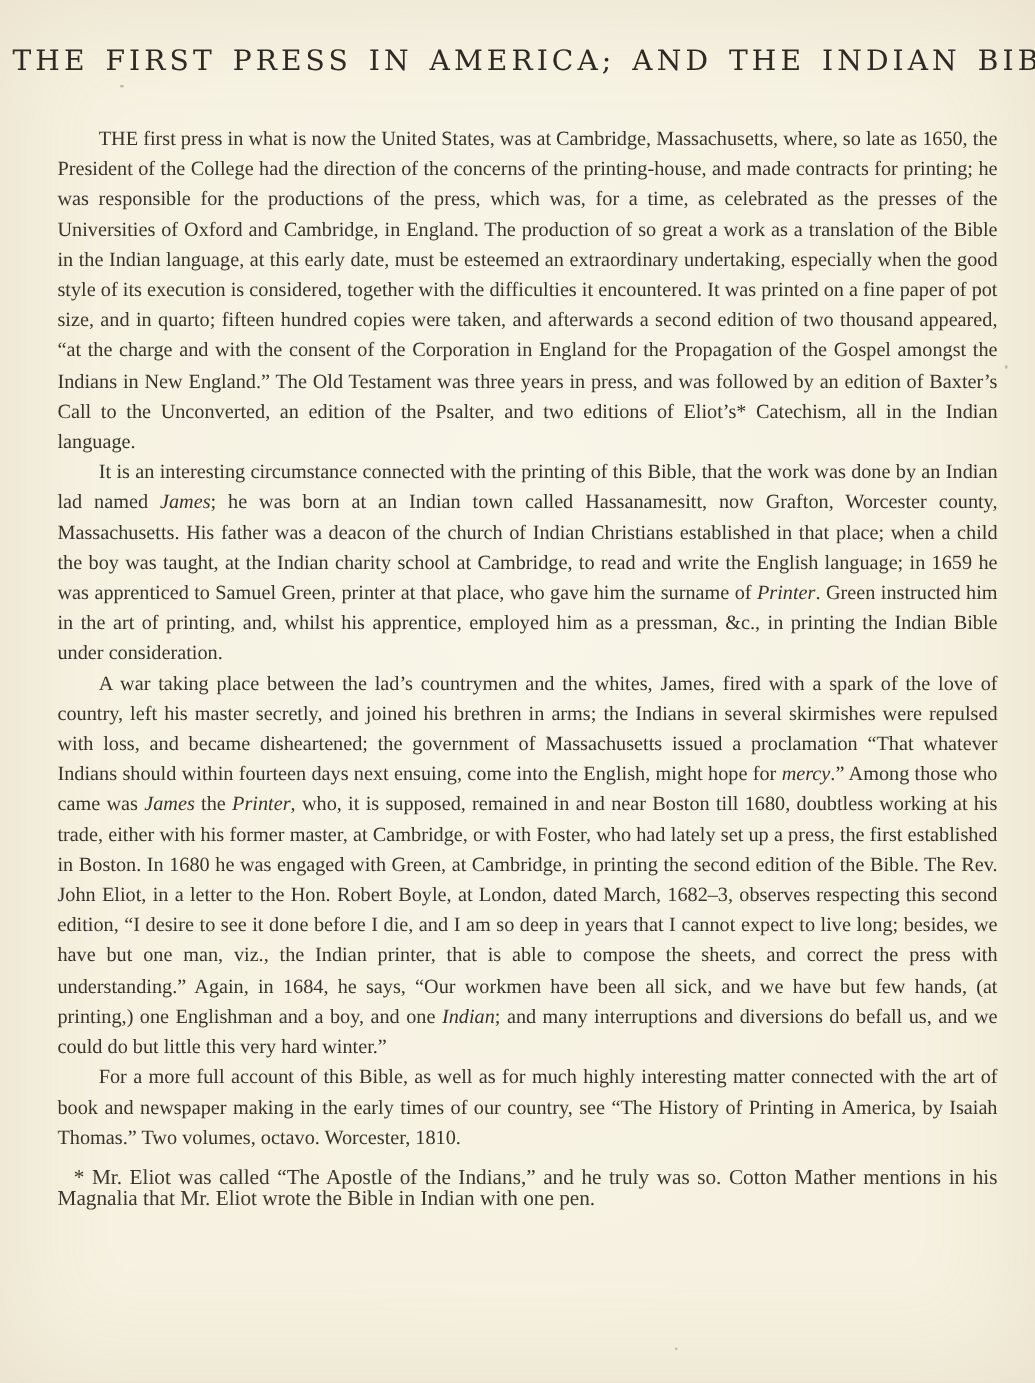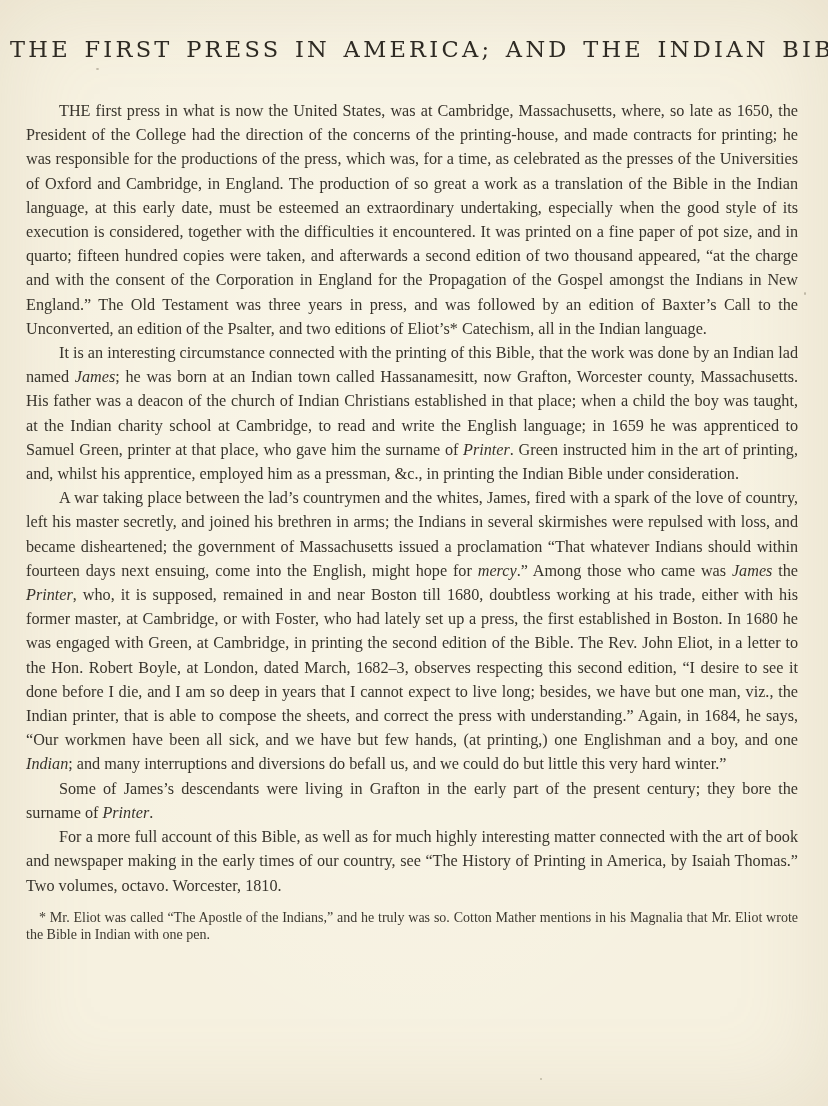--- a/index.html
+++ b/index.html
@@ -27,44 +27,44 @@
     letter-spacing: 0.145em;
     word-spacing: 0.14em;
     color: #2e2a23;
     white-space: nowrap;
   }
   .body-block {
     padding: 37px 30px 0 26px;
     text-align: justify;
     font-size: 16.2px;
     line-height: 24.2px;
+    margin-left: 20px;
   }
   .para {
     margin: 0;
     text-indent: 33px;
   }
   .para .em, .footnote .em { font-style: italic; }
   .footnote {
     margin-top: 11px;
-    font-size: 14px;
+    font-size: 17px;
     line-height: 17.5px;
     text-indent: 13px;
     color: #3c382f;
   }
   .speck { position: absolute; border-radius: 50%; background: rgba(90,80,60,0.35); }
 </style>
 </head>
 <body>
 
 <div class="page">
   <h1 class="title">THE FIRST PRESS IN AMERICA; AND THE INDIAN BIBLE.</h1>
   <div class="body-block">
     <p class="para"><span>THE first press in what is now the United States, was at Cambridge, Massachusetts, where, so late as 1650, the President of the College had the direction of the concerns of the printing-house, and made contracts for printing; he was responsible for the productions of the press, which was, for a time, as celebrated as the presses of the Universities of Oxford and Cambridge, in England. The production of so great a work as a translation of the Bible in the Indian language, at this early date, must be esteemed an extraordinary undertaking, especially when the good style of its execution is considered, together with the difficulties it encountered. It was printed on a fine paper of pot size, and in quarto; fifteen hundred copies were taken, and afterwards a second edition of two thousand appeared, “at the charge and with the consent of the Corporation in England for the Propagation of the Gospel amongst the Indians in New England.” The Old Testament was three years in press, and was followed by an edition of Baxter’s Call to the Unconverted, an edition of the Psalter, and two editions of Eliot’s* Catechism, all in the Indian language.</span></p>
     <p class="para"><span>It is an interesting circumstance connected with the printing of this Bible, that the work was done by an Indian lad named </span><span class="em">James</span><span>; he was born at an Indian town called Hassanamesitt, now Grafton, Worcester county, Massachusetts. His father was a deacon of the church of Indian Christians established in that place; when a child the boy was taught, at the Indian charity school at Cambridge, to read and write the English language; in 1659 he was apprenticed to Samuel Green, printer at that place, who gave him the surname of </span><span class="em">Printer</span><span>. Green instructed him in the art of printing, and, whilst his apprentice, employed him as a pressman, &amp;c., in printing the Indian Bible under consideration.</span></p>
     <p class="para"><span>A war taking place between the lad’s countrymen and the whites, James, fired with a spark of the love of country, left his master secretly, and joined his brethren in arms; the Indians in several skirmishes were repulsed with loss, and became disheartened; the government of Massachusetts issued a proclamation “That whatever Indians should within fourteen days next ensuing, come into the English, might hope for </span><span class="em">mercy</span><span>.” Among those who came was </span><span class="em">James</span><span> the </span><span class="em">Printer</span><span>, who, it is supposed, remained in and near Boston till 1680, doubtless working at his trade, either with his former master, at Cambridge, or with Foster, who had lately set up a press, the first established in Boston. In 1680 he was engaged with Green, at Cambridge, in printing the second edition of the Bible. The Rev. John Eliot, in a letter to the Hon. Robert Boyle, at London, dated March, 1682–3, observes respecting this second edition, “I desire to see it done before I die, and I am so deep in years that I cannot expect to live long; besides, we have but one man, viz., the Indian printer, that is able to compose the sheets, and correct the press with understanding.” Again, in 1684, he says, “Our workmen have been all sick, and we have but few hands, (at printing,) one Englishman and a boy, and one </span><span class="em">Indian</span><span>; and many interruptions and diversions do befall us, and we could do but little this very hard winter.”</span></p>
-    <p class="para"><span>Some of James’s descendants were living in Grafton in the early part of the present century; they bore the surname of </span><span class="em">Printer</span><span>.</span></p>
     <p class="para"><span>For a more full account of this Bible, as well as for much highly interesting matter connected with the art of book and newspaper making in the early times of our country, see “The History of Printing in America, by Isaiah Thomas.” Two volumes, octavo. Worcester, 1810.</span></p>
     <div class="footnote"><span>* Mr. Eliot was called “The Apostle of the Indians,” and he truly was so. Cotton Mather mentions in his Magnalia that Mr. Eliot wrote the Bible in Indian with one pen.</span></div>
   </div>
   <span class="speck" style="left:96px;top:68px;width:3px;height:2px;"></span>
   <span class="speck" style="left:804px;top:292px;width:2px;height:3px;"></span>
   <span class="speck" style="left:540px;top:1078px;width:2px;height:2px;"></span>
 </div>
 
 </body></html>

